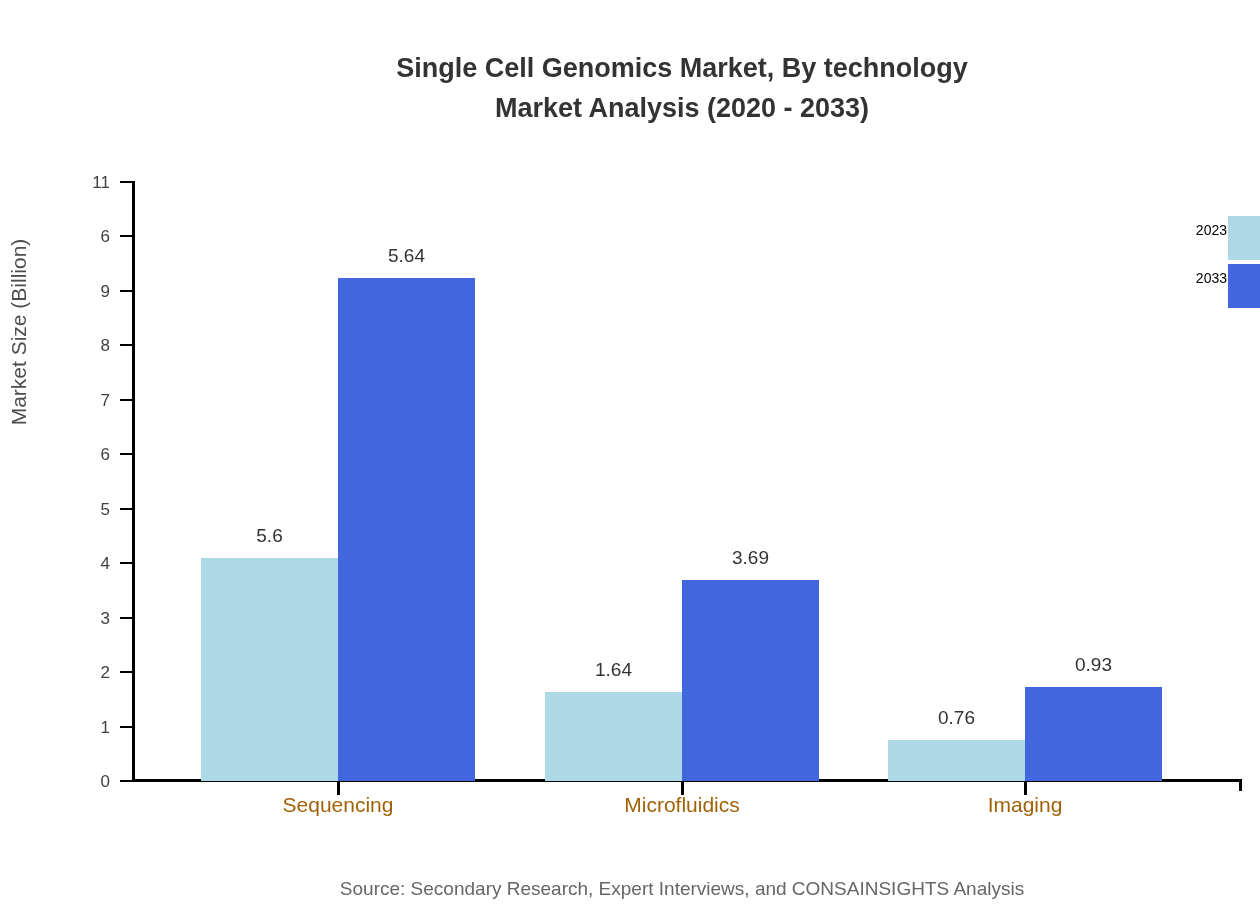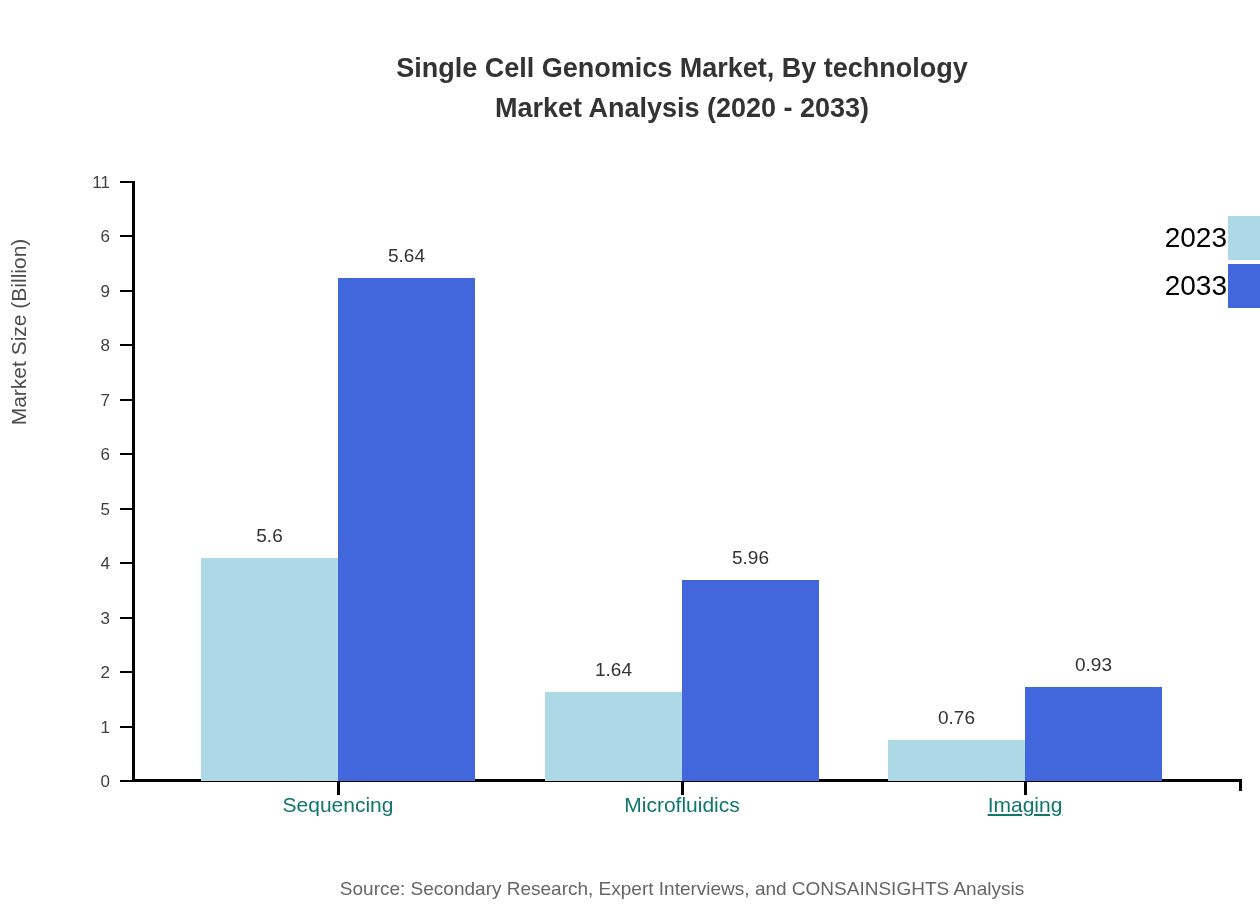--- a/index.html
+++ b/index.html
@@ -94,21 +94,21 @@
     position: absolute;
     top: 782px;
     width: 3px;
     height: 13px;
     background: #000000;
   }
   .xtick-label {
     position: absolute;
     top: 793px;
     font-size: 21px;
-    color: #0f766e;
+    color: #a16207;
     text-align: center;
     transform: translateX(-50%);
     white-space: nowrap;
   }
 
   .ylabel {
     position: absolute;
     left: -5px;
     top: 482px;
     width: 300px;
@@ -145,21 +145,21 @@
   .legend-row {
     position: absolute;
     left: 0;
     width: 150px;
     height: 44px;
   }
   .legend-label {
     position: absolute;
     right: 45px;
     top: 6px;
-    font-size: 28px;
+    font-size: 14px;
     color: #000000;
     text-align: center;
     white-space: nowrap;
   }
   .legend-swatch {
     position: absolute;
     left: 106px;
     top: 0;
     width: 52px;
     height: 44px;
@@ -225,32 +225,32 @@
         <div class="bar" title="Microfluidics 2033: 3.69" style="left: 548px; width: 137px; height: 200.937px; background: rgb(66, 103, 221);"></div>
         <div class="bar" title="Imaging 2023: 0.76" style="left: 754px; width: 137px; height: 41.3855px; background: rgb(173, 216, 230);"></div>
         <div class="bar" title="Imaging 2033: 1.72" style="left: 891px; width: 137px; height: 93.6618px; background: rgb(66, 103, 221);"></div>
       </div>
   </div>
 
   <div id="bar-labels">
       <div class="bar-value" style="left: 257.5px; top: 524.736px;">5.6</div>
       <div class="bar-value" style="left: 394.5px; top: 244.84px;">5.64</div>
       <div class="bar-value" style="left: 601.5px; top: 658.695px;">1.64</div>
-      <div class="bar-value" style="left: 738.5px; top: 547.063px;">5.96</div>
+      <div class="bar-value" style="left: 738.5px; top: 547.063px;">3.69</div>
       <div class="bar-value" style="left: 944.5px; top: 706.615px;">0.76</div>
       <div class="bar-value" style="left: 1081.5px; top: 654.338px;">0.93</div>
     </div>
 
   <div id="xaxis-ticks">
       <div class="xtick" style="left: 325px;"></div>
       <div class="xtick-label" style="left: 326px;">Sequencing</div>
       <div class="xtick" style="left: 669px;"></div>
       <div class="xtick-label" style="left: 670px;">Microfluidics</div>
       <div class="xtick" style="left: 1012px;"></div>
-      <div class="xtick-label" style="left: 1013px; text-decoration: underline;">Imaging</div>
+      <div class="xtick-label" style="left: 1013px;">Imaging</div>
     </div>
 
   <div id="legend">
       <div class="legend-row" style="top: 0px;">
         <span class="legend-label">2023</span>
         <span class="legend-swatch" style="background: rgb(173, 216, 230);"></span>
       </div>
       <div class="legend-row" style="top: 48px;">
         <span class="legend-label">2033</span>
         <span class="legend-swatch" style="background: rgb(66, 103, 221);"></span>

